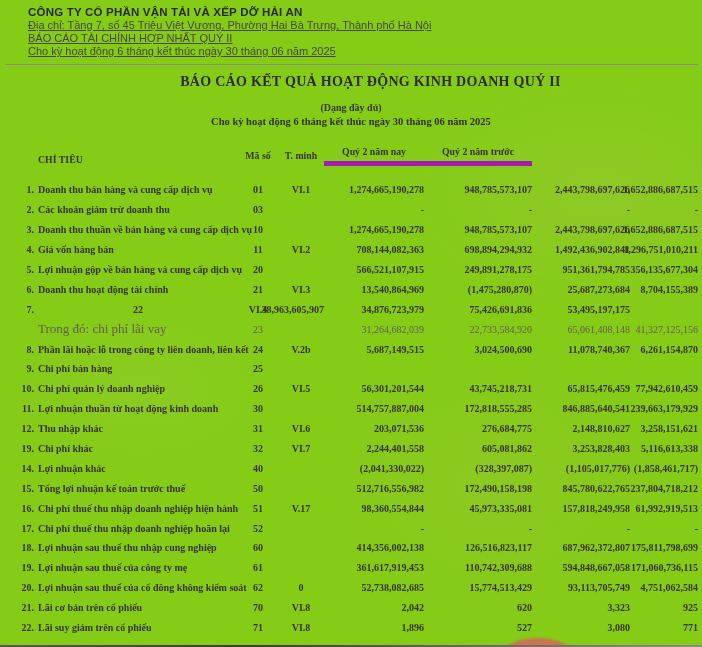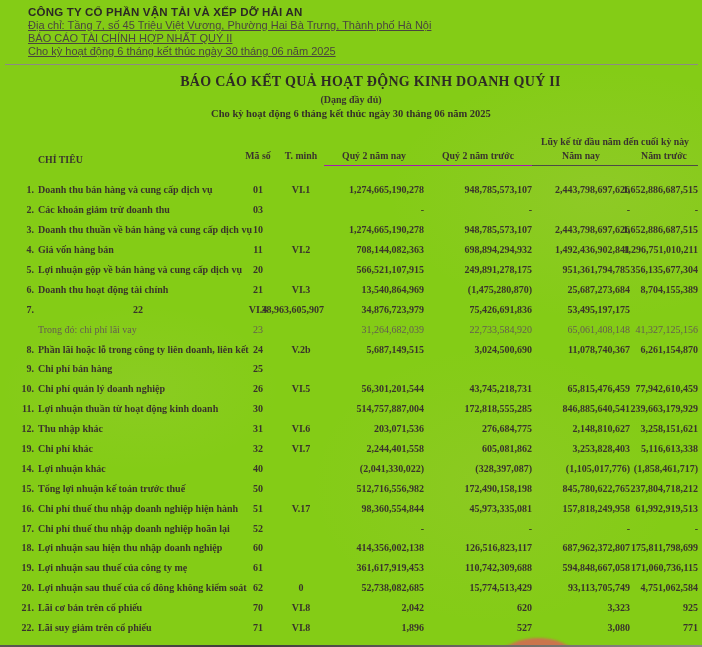--- a/index.html
+++ b/index.html
@@ -25,57 +25,57 @@
   }
   .lh-company{font-size:11.5px;font-weight:bold;color:#2c2925;letter-spacing:.2px;}
   .lh-line{font-size:11px;color:#4a453f;margin-top:1px;text-decoration:underline;}
   .rule{
     position:absolute;top:64px;left:5px;right:4px;height:0;
     border-top:1px solid #8d8a85;
   }
   
   .title-block{position:absolute;top:74px;left:0;right:0;text-align:center;}
   .title-main{font-size:14px;font-weight:bold;color:#2e2a25;letter-spacing:.3px;margin-left:39px;}
-  .title-sub{font-size:10px;font-weight:bold;margin-top:4px;color:#3a352f;}
+  .title-sub{font-size:10px;font-weight:bold;margin-top:12px;color:#3a352f;}
   .title-period{font-size:10.5px;font-weight:bold;margin-top:3px;color:#353029;}
   
   .grid-cols{
     display:grid;
     grid-template-columns:30px 200px 40px 46px 100px 108px 98px 68px;
   }
   .thead{
     position:absolute;top:128px;left:8px;right:4px;
     display:grid;
     grid-template-columns:230px 40px 46px 100px 108px 166px;
     height:38px;
     font-size:9.8px;font-weight:bold;color:#3a342e;
   }
   .thead>div{display:flex;flex-direction:column;justify-content:flex-end;}
   .th-label{padding-bottom:1px;padding-left:30px;}
   .th-code,.th-note{align-items:center;padding-bottom:5px;}
-  .th-val{align-items:center;border-bottom:1px solid #a21caf;padding-bottom:4px;}
+  .th-val{align-items:center;border-bottom:5px solid #a21caf;padding-bottom:4px;}
   .th-group .group-title{text-align:center;white-space:nowrap;padding-bottom:3px;}
   .th-group .group-cols{display:grid;grid-template-columns:98px 68px;}
   .th-group .group-cols>div{
     text-align:center;border-bottom:1px solid #4d4a46;padding-bottom:4px;
   }
   
   .tbody{position:absolute;top:180px;left:8px;right:4px;}
   .trow{
     height:19.9px;
     align-items:center;
     font-size:10px;font-weight:bold;color:#3a332c;
   }
   .c-no{text-align:right;padding-right:4px;}
   .c-label{white-space:nowrap;overflow:visible;}
   .c-code,.c-note{text-align:center;}
   .c-num{display:flex;justify-content:flex-end;}
   .c-num span{white-space:nowrap;}
   .trow.sub{font-weight:normal;color:#655b52;}
-  .trow.sub .c-label{font-size:10px;}
+  .trow.sub .c-label{font-size:13px;}
   
   .stamp{
     position:absolute;top:638px;left:478px;width:120px;height:110px;
     border-radius:50%;
     background:rgba(222,92,92,0.78);
     filter:blur(1.2px);
   }
   .scan-edge{
     position:absolute;bottom:0;left:0;right:0;height:2px;
     background:linear-gradient(to right,#5a5753,#3e3c39 35%,#6d6a64 70%,#8e8b84);
@@ -100,27 +100,20 @@
     <div class="title-sub">(Dạng đầy đủ)</div>
     <div class="title-period">Cho kỳ hoạt động 6 tháng kết thúc ngày 30 tháng 06 năm 2025</div>
   </div>
 
   <div class="thead">
     <div class="th-label">CHỈ TIÊU</div>
     <div class="th-code">Mã số</div>
     <div class="th-note">T. minh</div>
     <div class="th-val">Quý 2 năm nay</div>
     <div class="th-val">Quý 2 năm trước</div>
-    <div class="th-group">
-      <div class="group-title">Lũy kế từ đầu năm đến cuối kỳ này</div>
-      <div class="group-cols">
-        <div>Năm nay</div>
-        <div>Năm trước</div>
-      </div>
-    </div>
   </div>
 
   <div class="tbody">
       <div class="trow grid-cols">
       <div class="c-no">1.</div>
       <div class="c-label">Doanh thu bán hàng và cung cấp dịch vụ</div>
       <div class="c-code">01</div>
       <div class="c-note">VI.1</div>
       <div class="c-num">
           <span>1,274,665,190,278</span>
@@ -435,21 +428,21 @@
         </div>
       <div class="c-num">
           <span>-</span>
         </div>
       <div class="c-num">
           <span>-</span>
         </div>
     </div>
       <div class="trow grid-cols">
       <div class="c-no">18.</div>
-      <div class="c-label">Lợi nhuận sau hiện thu nhập doanh nghiệp</div>
+      <div class="c-label">Lợi nhuận sau thuế thu nhập cung nghiệp</div>
       <div class="c-code">60</div>
       <div class="c-note"></div>
       <div class="c-num">
           <span>414,356,002,138</span>
         </div>
       <div class="c-num">
           <span>126,516,823,117</span>
         </div>
       <div class="c-num">
           <span>687,962,372,807</span>

